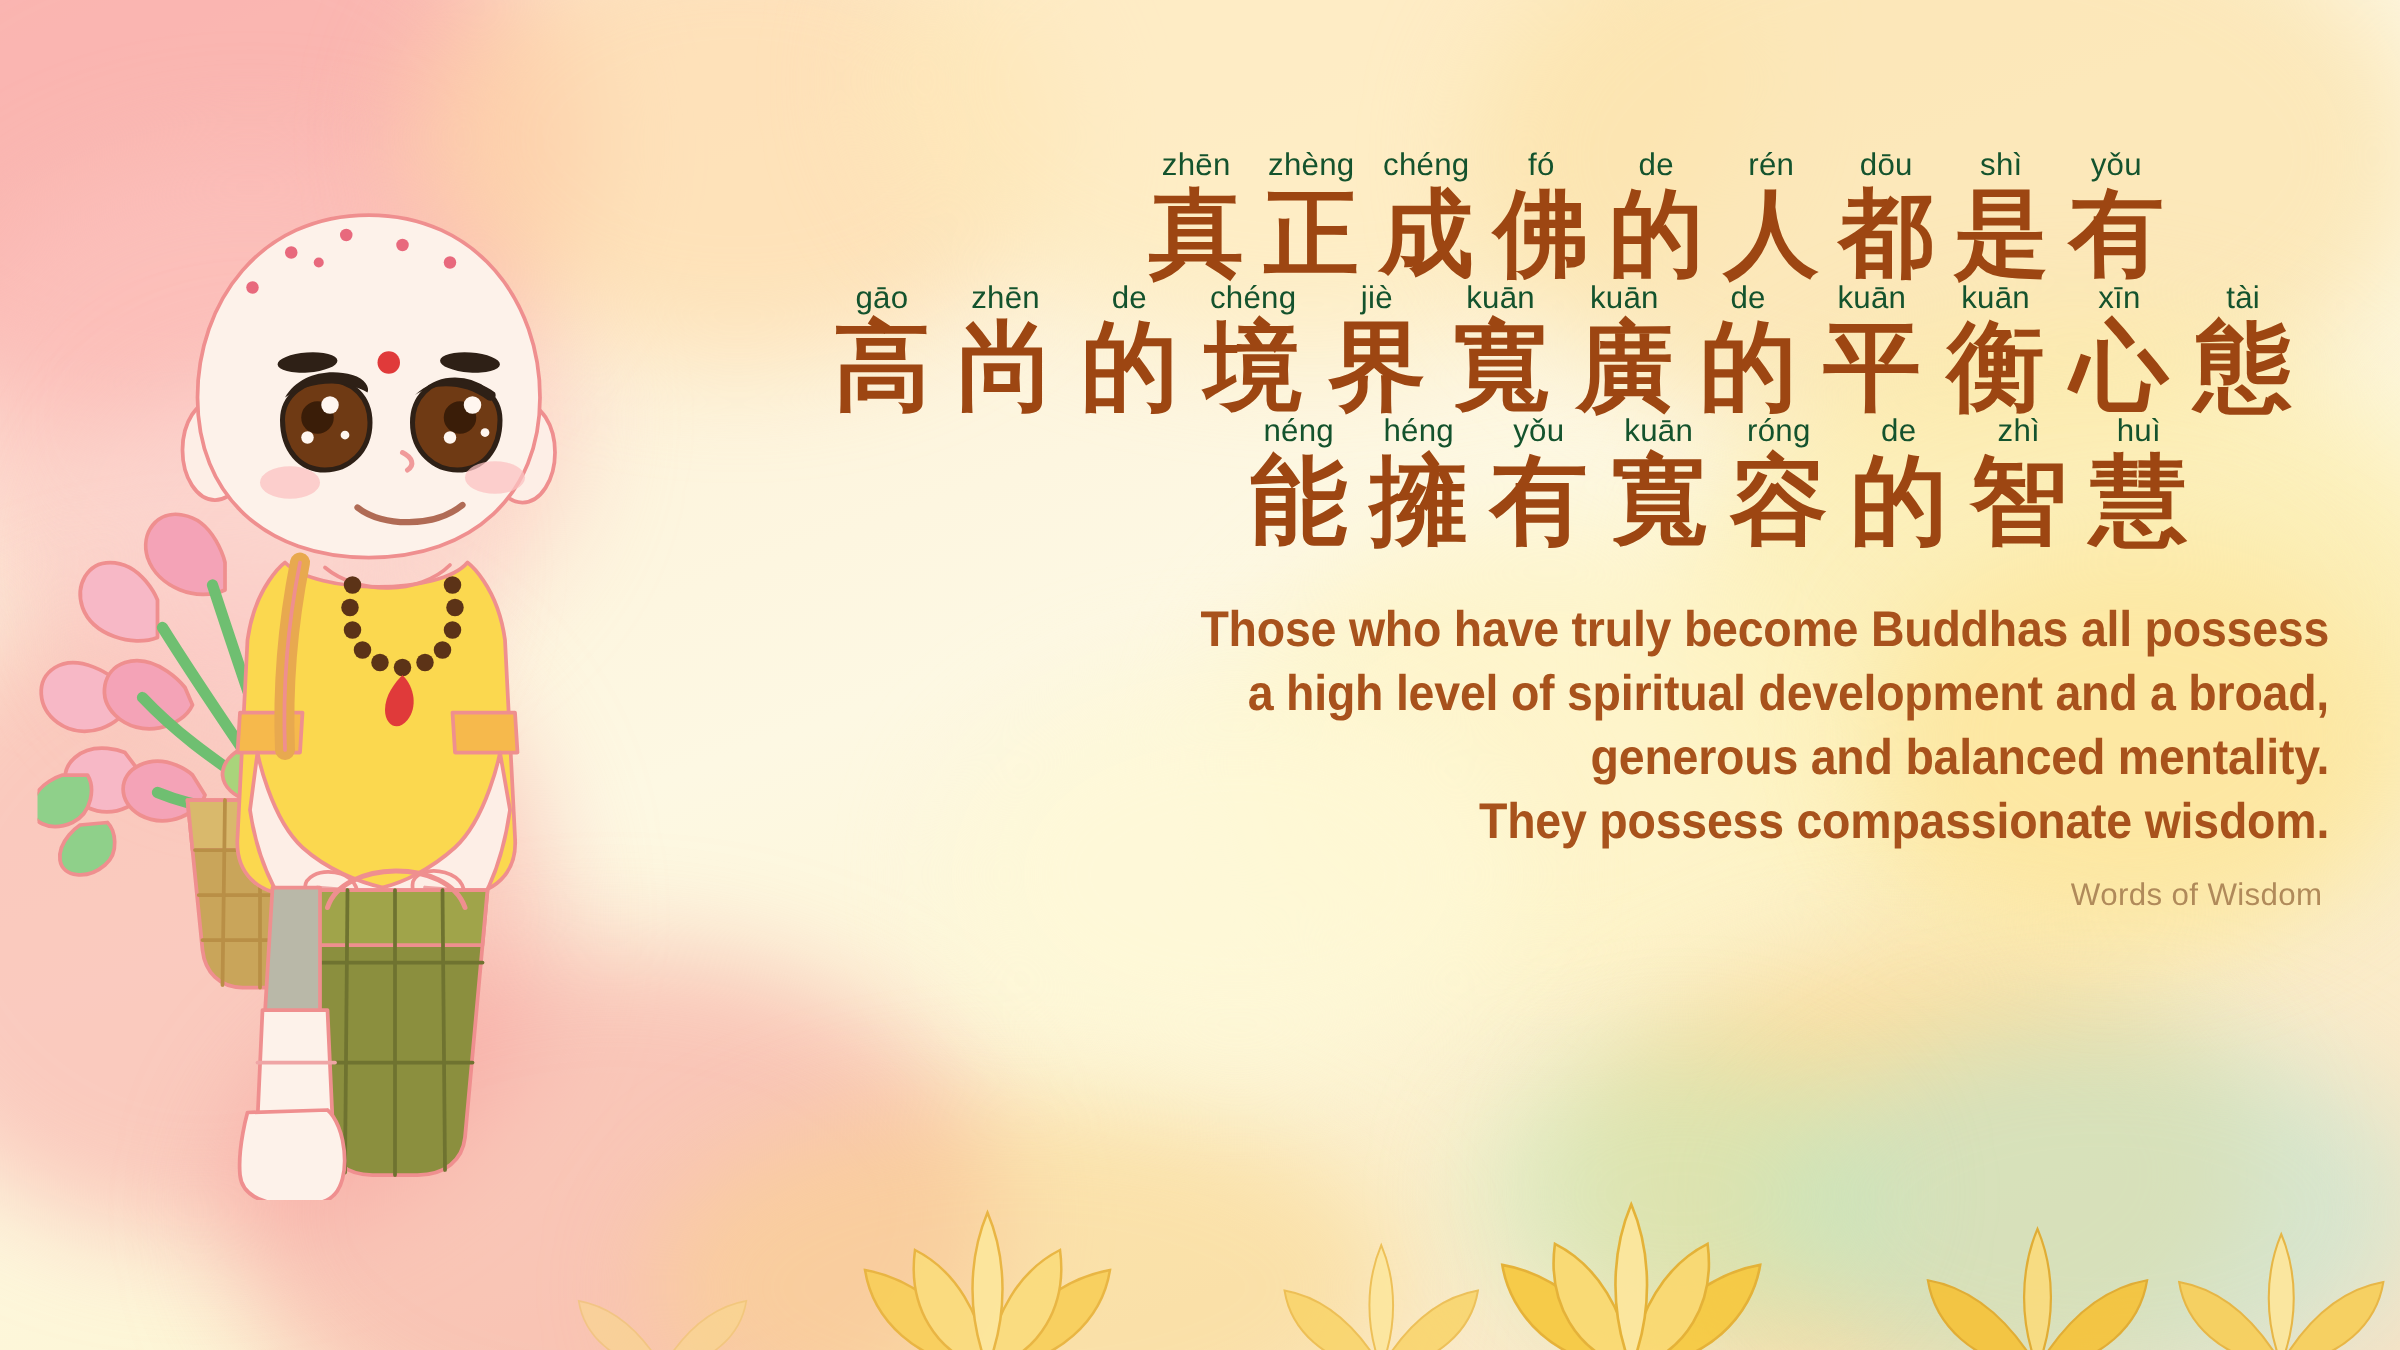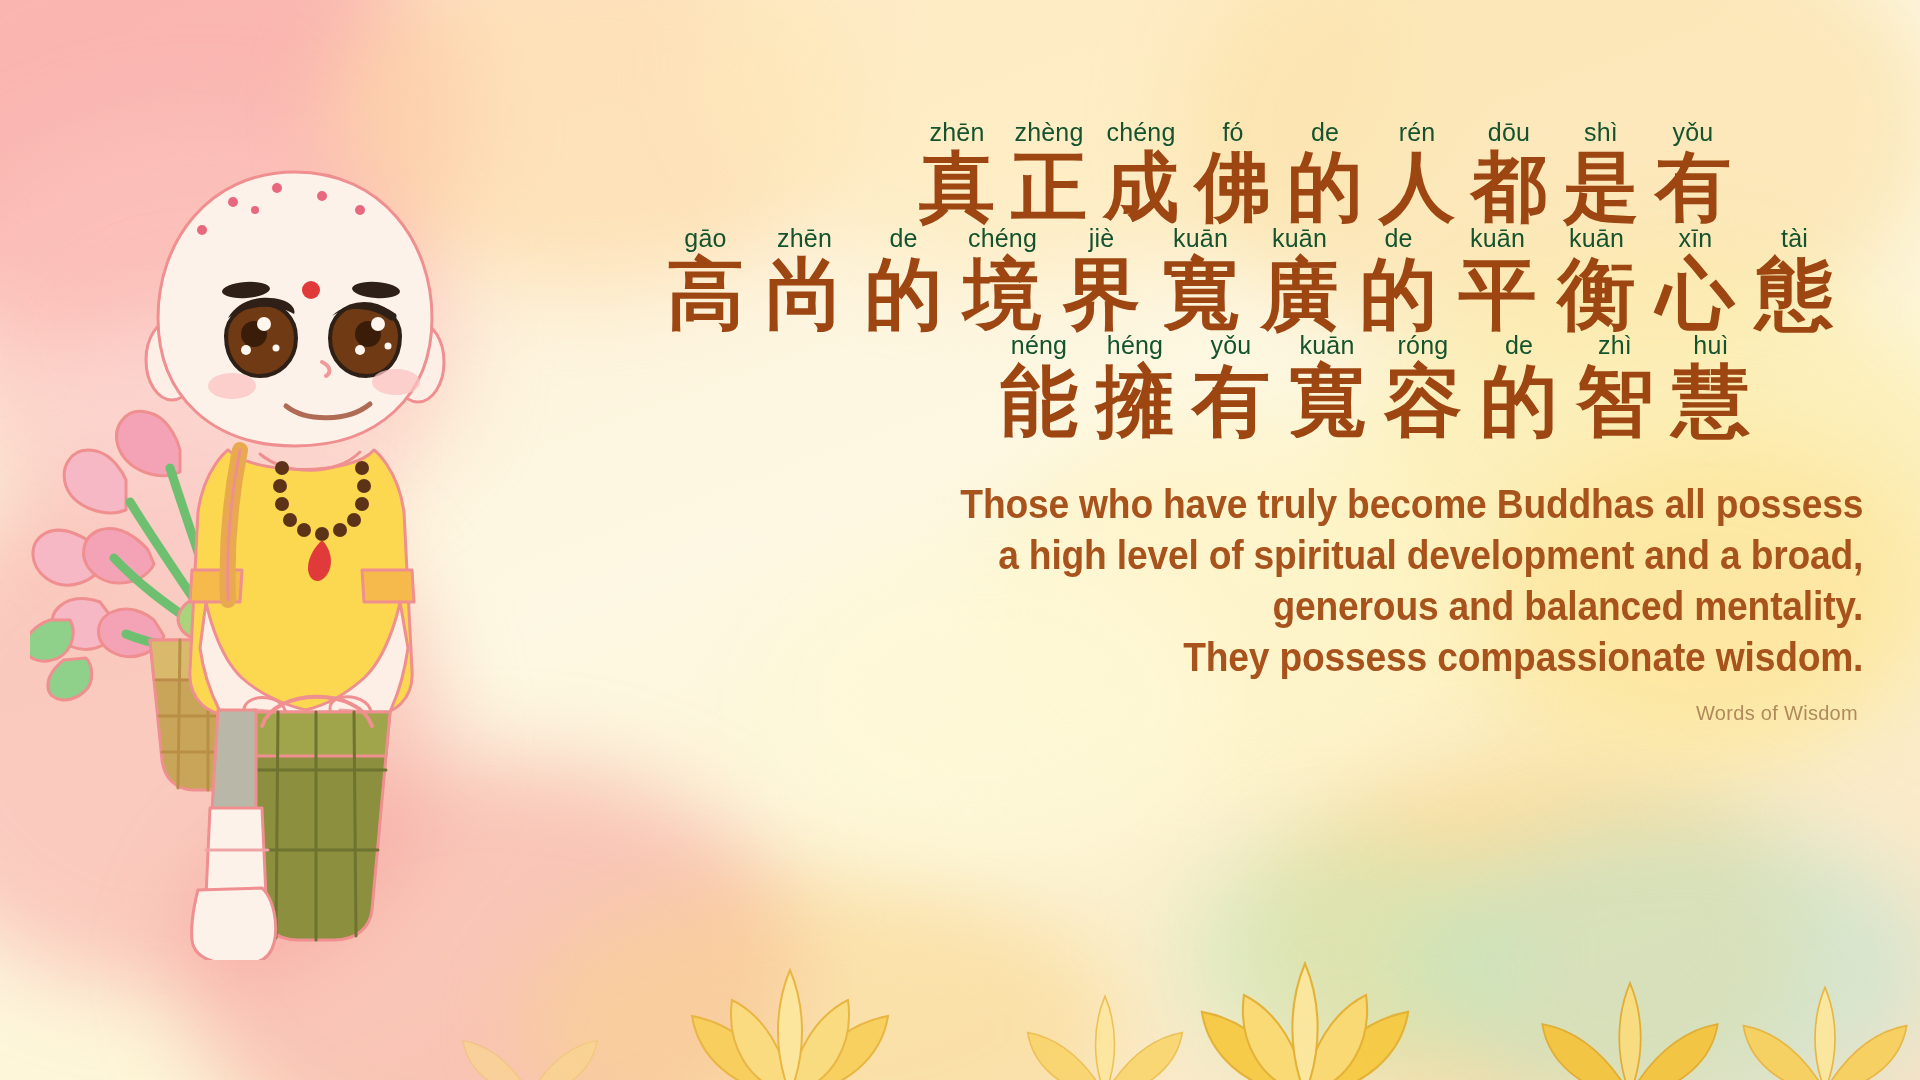--- a/index.html
+++ b/index.html
@@ -79,21 +79,21 @@
     color:#a8521c;font-weight:700;font-size:40px;line-height:1.28;
     font-family:"Liberation Sans","DejaVu Sans",sans-serif;
     letter-spacing:-.2px;
     transform:scaleX(.93);transform-origin:right center;
   }
   #english div{white-space:nowrap;}
 
   
   #attrib{
     margin-top:18px;text-align:right;padding-right:22px;
-    color:#b08a5a;font-size:20px;line-height:1.25;font-weight:400;
+    color:#b08a5a;font-size:25px;line-height:1.25;font-weight:400;
     letter-spacing:.3px;
   }
   #attrib div{white-space:nowrap;}
 </style>
 </head>
 <body>
 
 <div id="stage">
 
   <div class="bg bg-base"></div>

